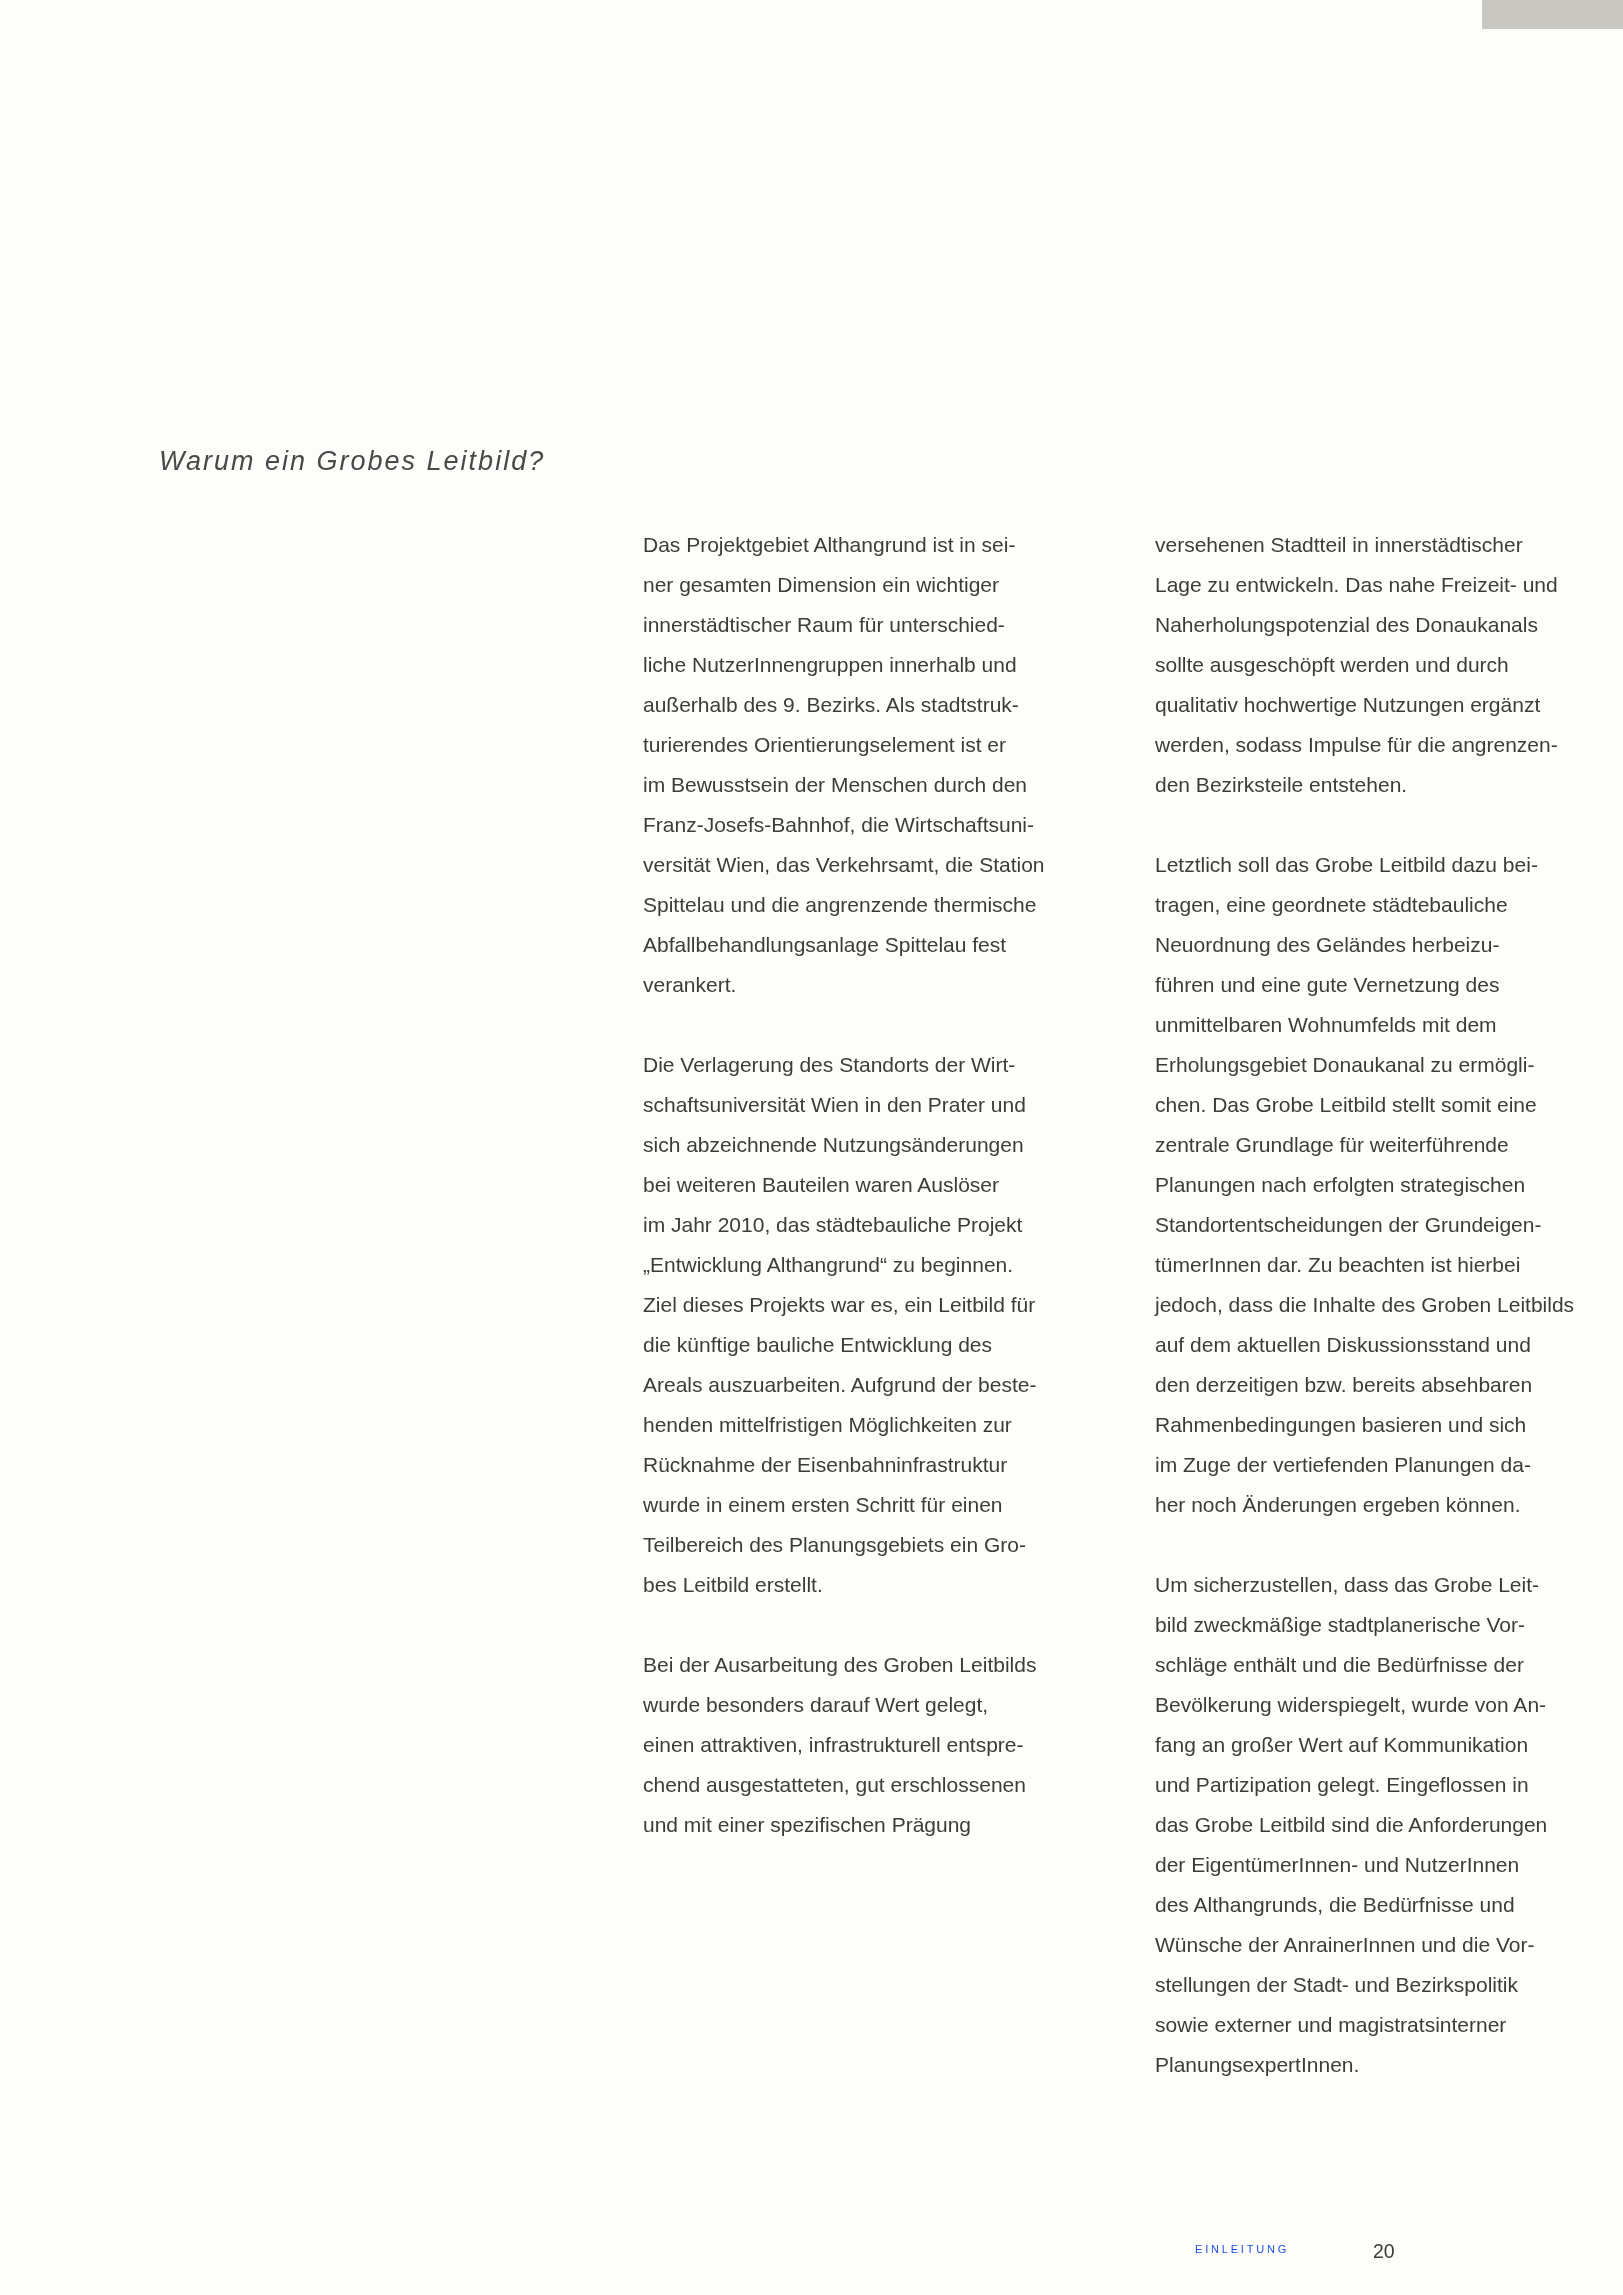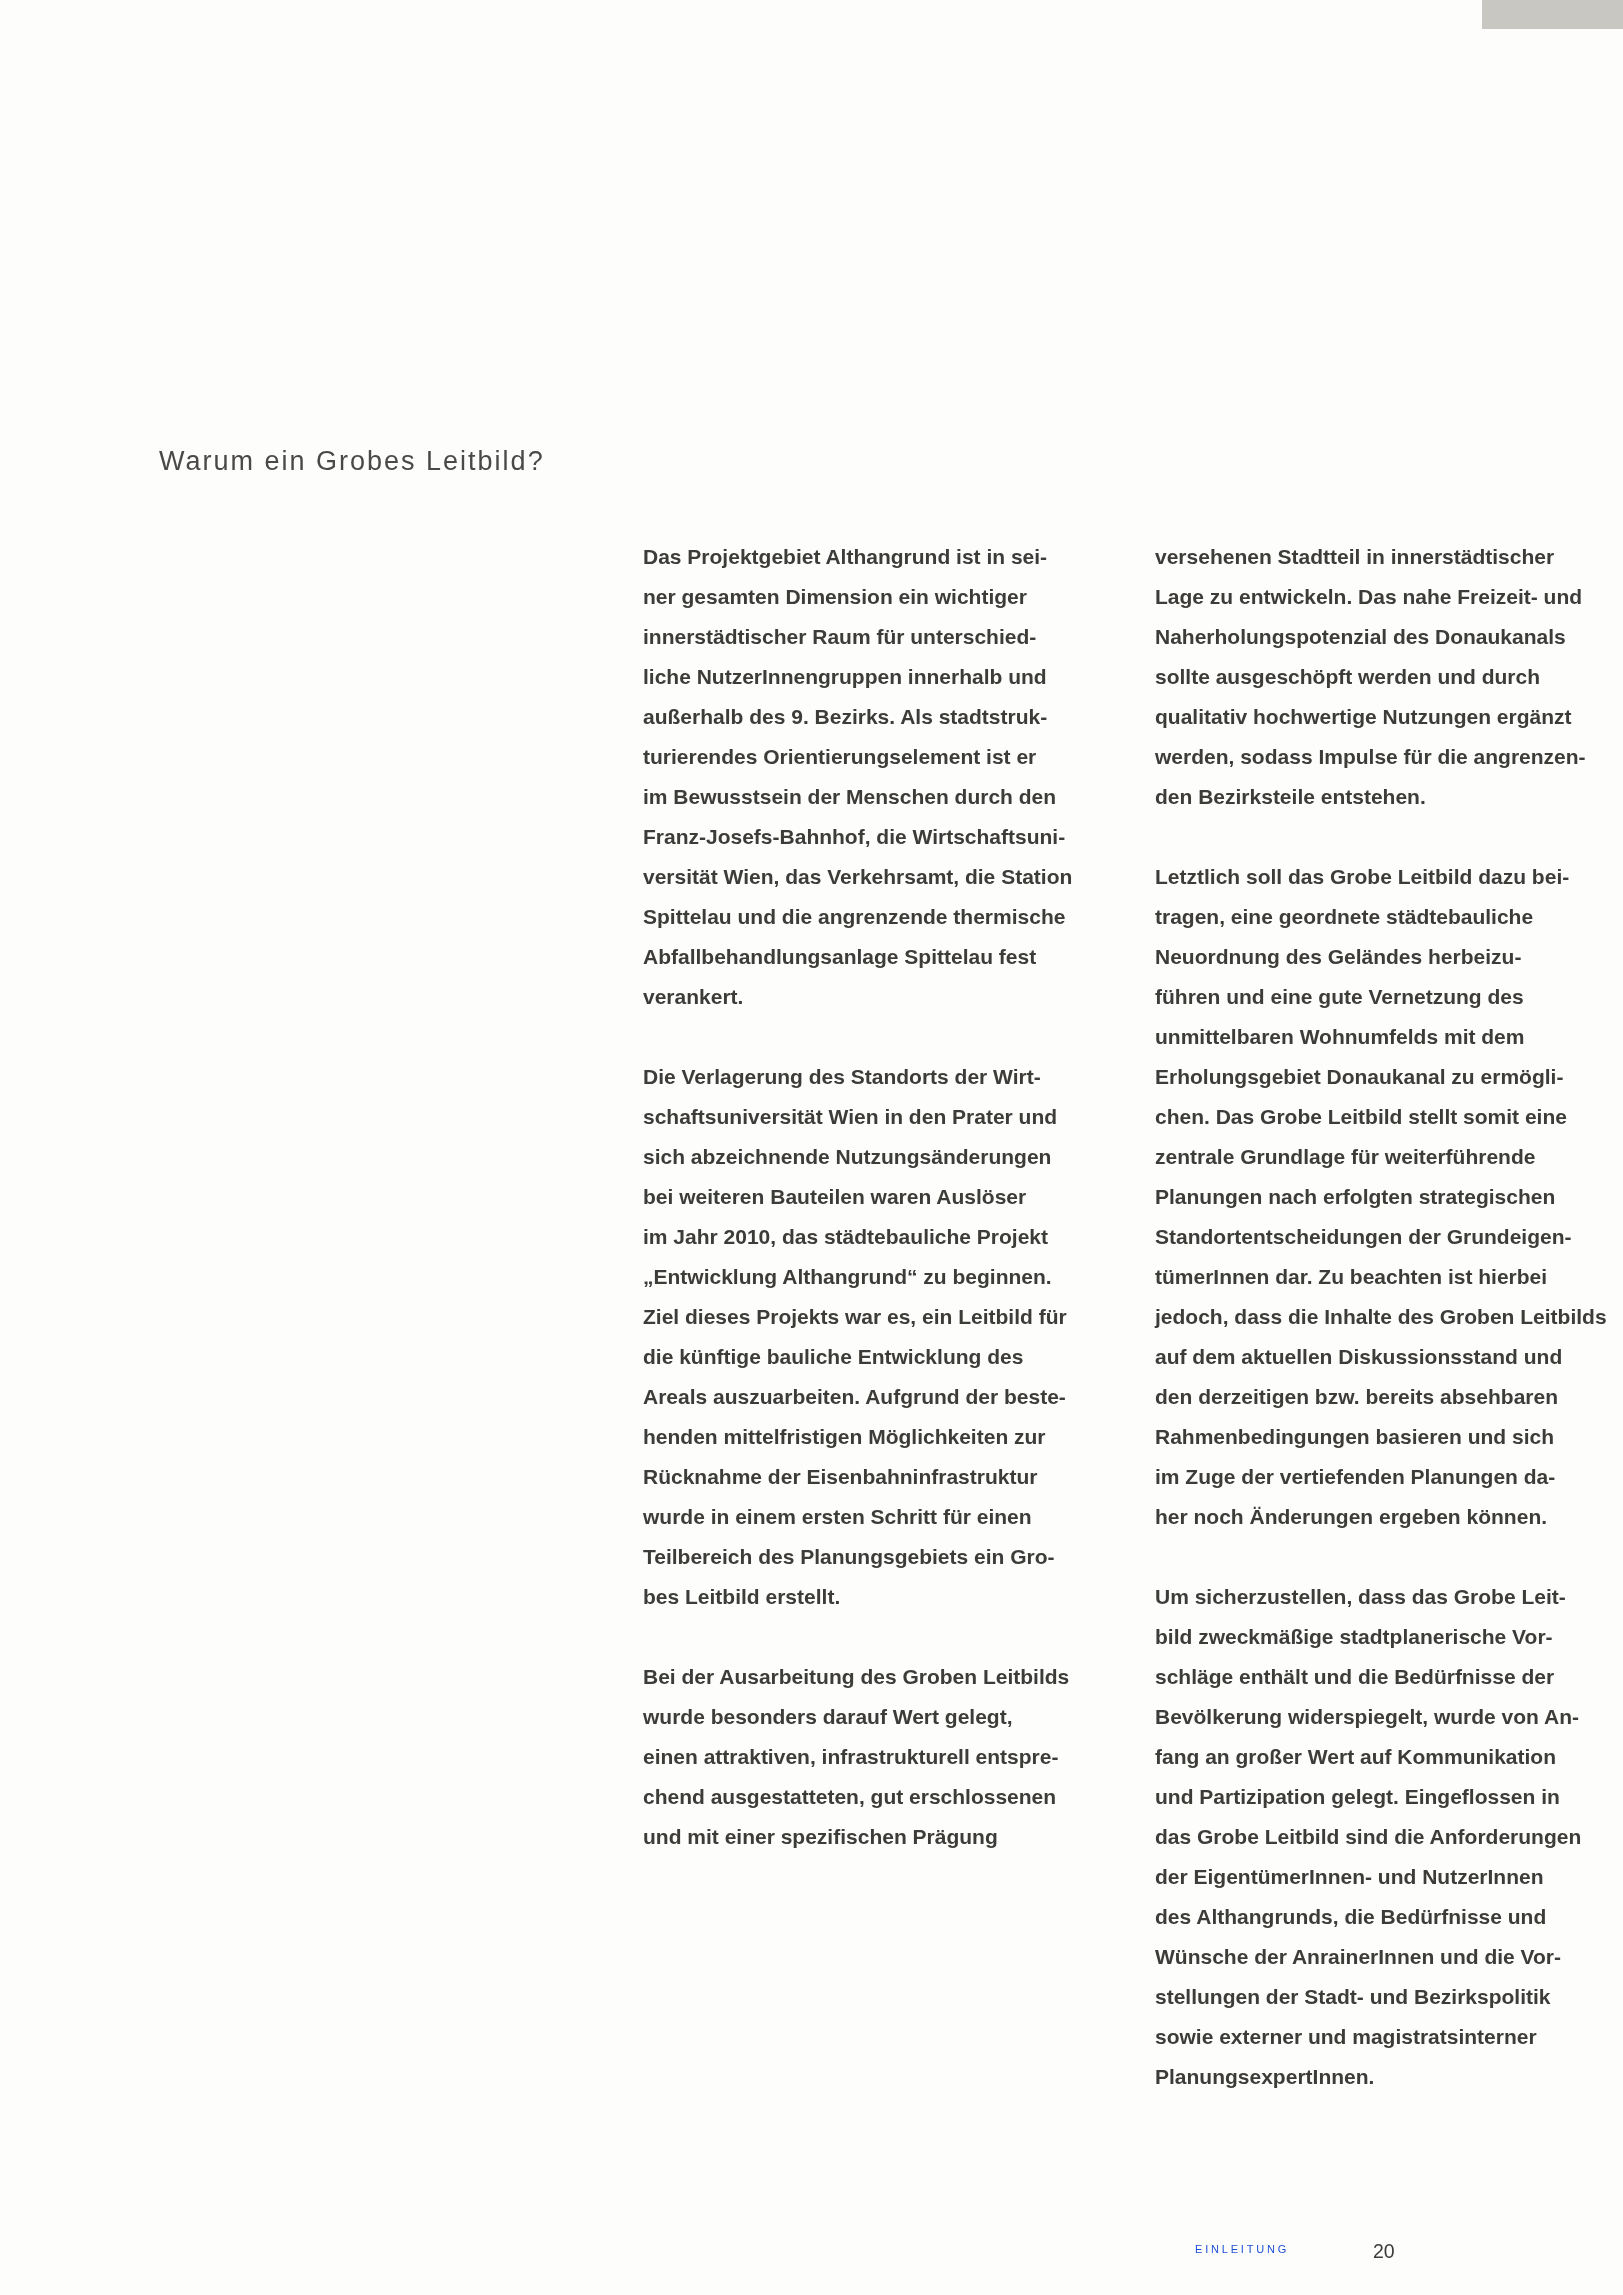--- a/index.html
+++ b/index.html
@@ -30,38 +30,39 @@
 
   .heading {
     position: absolute;
     left: 159px;
     top: 446px;
     font-size: 27px;
     font-weight: 400;
     letter-spacing: 2px;
     color: #4a4947;
     white-space: nowrap;
+    font-style: italic;
   }
 
   .col {
     position: absolute;
     top: 521px;
     width: 469px;
     font-size: 21px;
     line-height: 40px;
     color: #3d3c39;
   }
 
   .col-left  { left: 643px;  }
   .col-right { left: 1155px; }
 
   .para {
     white-space: pre;
-    margin: 16px 0 40px 0;
-    font-weight: 700;
+    margin: 4px 0 40px 0;
+    font-weight: 400;
   }
 
   .footer-section {
     position: absolute;
     left: 1195px;
     top: 2243px;
     font-size: 11px;
     letter-spacing: 2.8px;
     color: #1d4ed8;
   }

